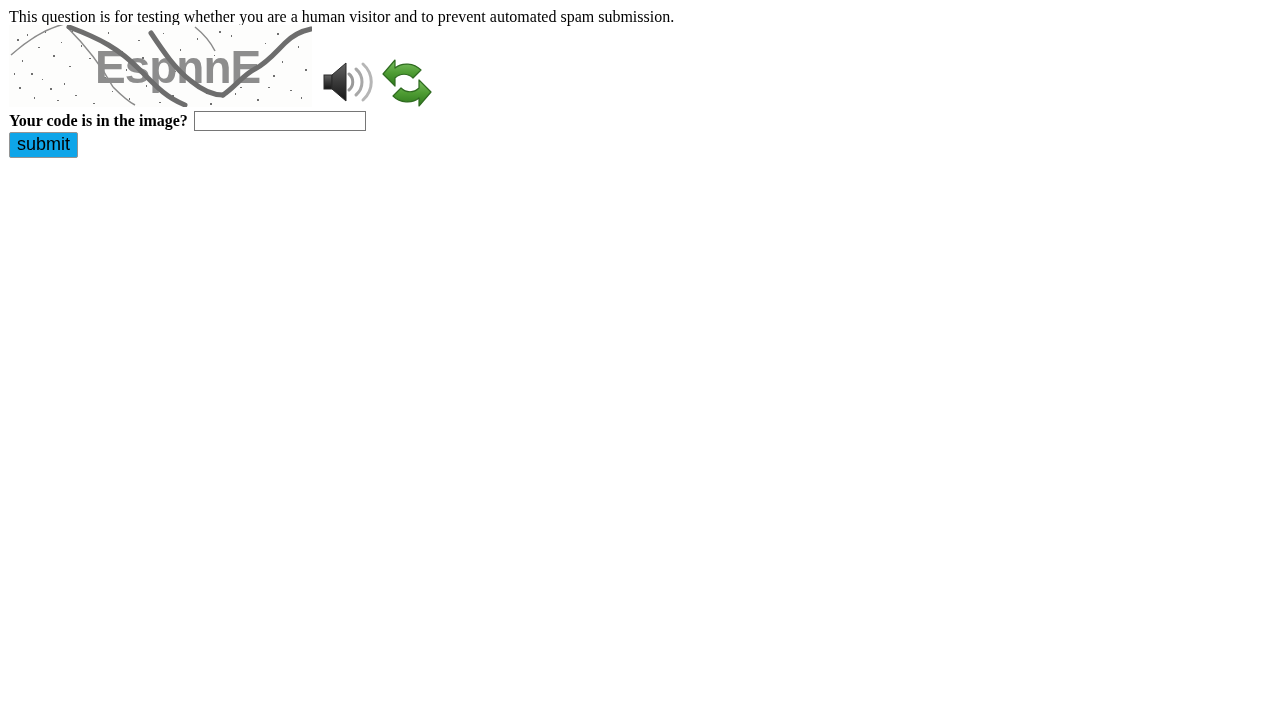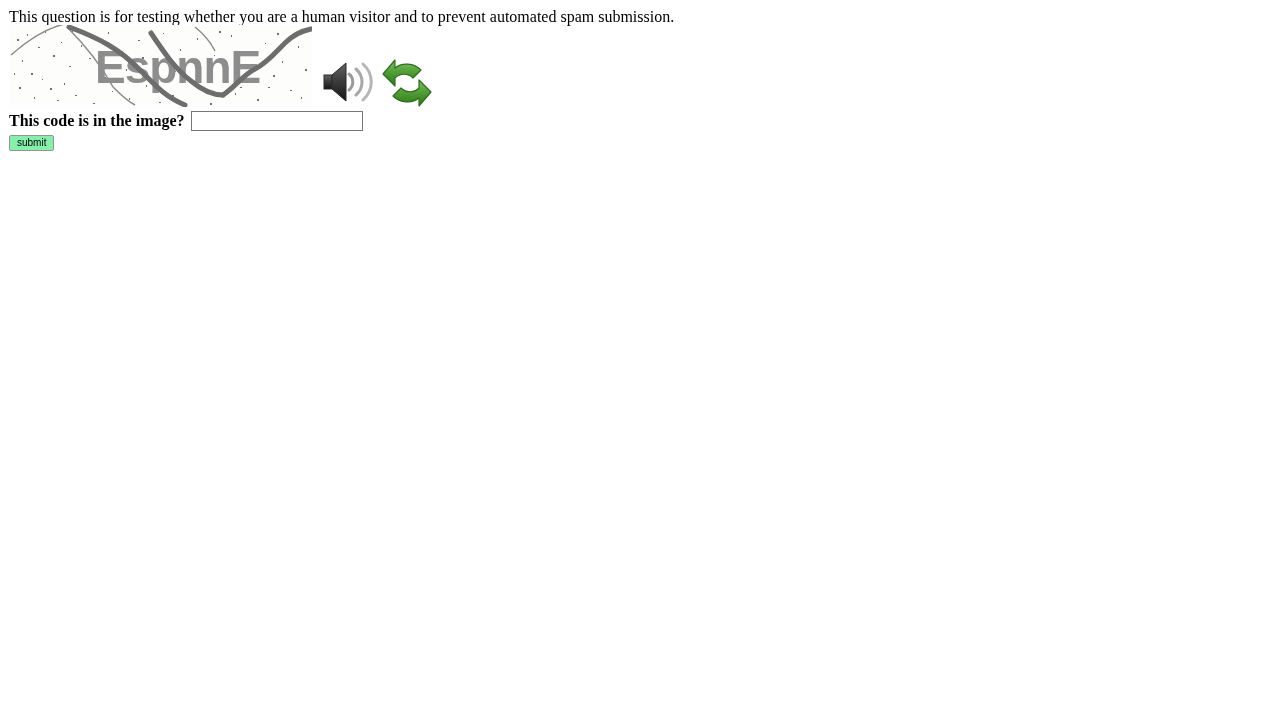--- a/index.html
+++ b/index.html
@@ -106,23 +106,23 @@
     vertical-align: middle;
     box-sizing: content-box;
   }
   .submit-row {
     position: absolute;
     left: 9px;
     top: 132px;
   }
   .submit-button {
     font-family: "Liberation Sans", "DejaVu Sans", sans-serif;
-    font-size: 10px;
-    color: #000000;
-    background: #86efac;
+    font-size: 18px;
+    color: #000000;
+    background: #0ea5e9;
     border: 1px solid #949494;
     border-radius: 2px;
     padding: 1px 7px 2px 7px;
     cursor: pointer;
   }
 
   .support-text {
     position: absolute;
     left: 9px;
     top: 169px;
@@ -249,21 +249,21 @@
           </linearGradient>
         </defs>
         <path d="M41,13 C34,6 22,5 15,11 L15,3 L3,17 L15,29 L15,21 C20,16 28,16 33,21 L41,13 Z" fill="url(#grn)" stroke="#2f6b20" stroke-width="1.2" stroke-linejoin="round"></path>
         <path d="M13,39 C20,46 32,47 39,41 L39,49 L51,35 L39,23 L39,31 C34,36 26,36 21,31 L13,39 Z" fill="url(#grn)" stroke="#2f6b20" stroke-width="1.2" stroke-linejoin="round"></path>
       </svg>
     </div>
 
   </div>
 
   <div class="form-row">
-    <span class="field-label">This code is in the image?</span><input class="code-input" type="text" value="" style="">
+    <span class="field-label">Your code is in the image?</span><input class="code-input" type="text" value="" style="">
   </div>
 
   <div class="submit-row">
     <button class="submit-button">submit</button>
   </div>
 
 
 </div>
 
 </body></html>

